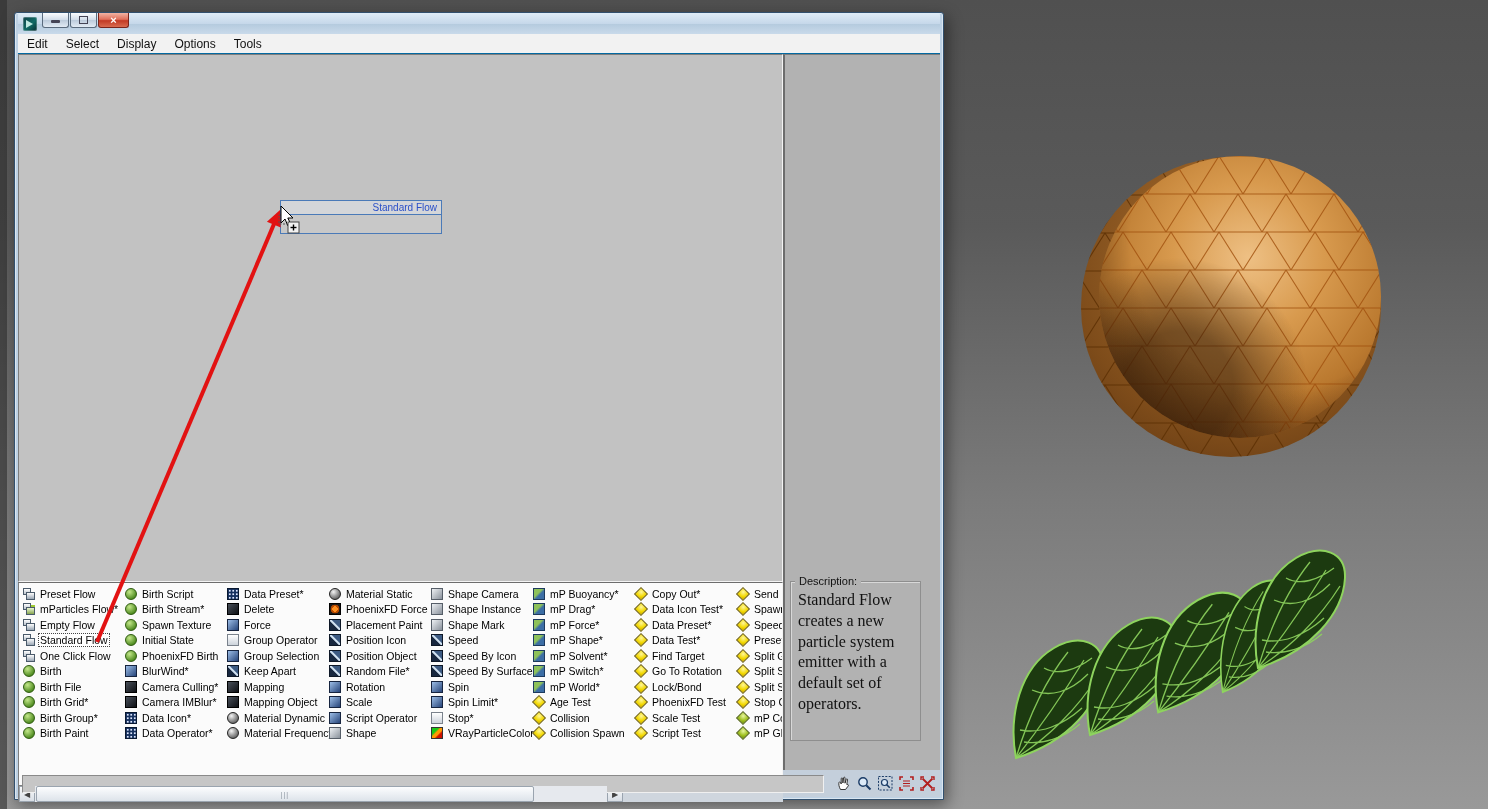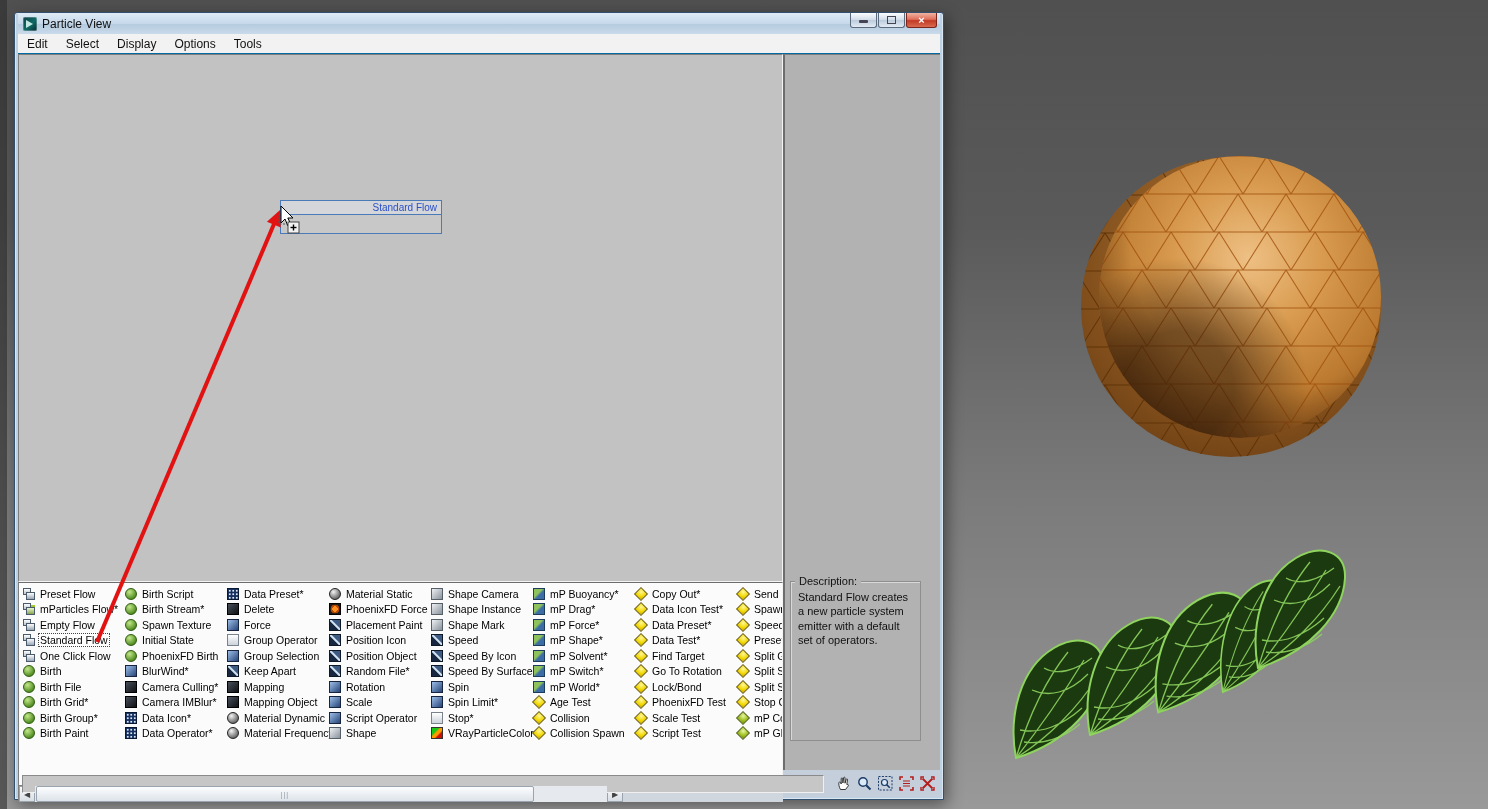--- a/index.html
+++ b/index.html
@@ -89,21 +89,21 @@
   .scroll-track{flex:1;position:relative;background:#e6e9ee;}
   .scroll-thumb{position:absolute;left:1px;top:0;bottom:0;width:87%;background:linear-gradient(#fcfdfe,#dde3ea);
     border:1px solid #9aa4af;border-radius:2px;display:flex;align-items:center;justify-content:center;box-sizing:border-box;}
   .thumb-grip{font-size:7px;color:#8a939e;letter-spacing:1px;}
   .scroll-gap{width:160px;flex:none;background:#cfd6de;}
   
   .right-panel{flex:1;background:#b2b2b2;border-left:2px solid #6d6d6d;border-top:1px solid #7e7e7e;box-sizing:border-box;position:relative;}
   .params-area{height:524px;}
   .desc-group{margin:2px 19px 0 5px;border:1px solid #8e8e8e;box-shadow:inset 1px 1px 0 #d8d8d8;position:relative;padding:8px 6px 10px 7px;height:160px;box-sizing:border-box;}
   .desc-label{position:absolute;top:-7px;left:4px;background:#b2b2b2;padding:0 4px;font-size:11px;color:#111;}
-  .desc-text{font-size:11px;color:#111;line-height:1.3;}
+  .desc-text{font-size:16px;color:#111;line-height:1.3;font-family:Liberation Serif, serif;}
   
   .statusbar{height:27px;display:flex;align-items:center;padding:0 4px;}
   .status-field{flex:1;height:18px;background:#c6c6c6;border:1px solid #8a8a8a;border-bottom-color:#f0f0f0;border-right-color:#f0f0f0;box-sizing:border-box;margin-right:10px;}
   .tools{display:flex;gap:3px;align-items:center;}
   .tool{width:18px;height:18px;display:flex;align-items:center;justify-content:center;}
   
   #drag-overlay{position:absolute;left:0;top:0;width:765px;height:714px;z-index:6;pointer-events:none;}
 </style>
 </head>
 <body>
@@ -139,21 +139,20 @@
       <g transform="translate(1252,548) scale(1,1)">
         <path d="M6,120 C-2,78 10,30 44,10 C70,-5 94,4 93,30 C91,66 58,104 6,120 Z" fill="#1c3a10" stroke="#8ed45e" stroke-width="2"></path>
         <path d="M6,120 C28,92 52,58 74,22 M6,120 C38,100 68,70 88,38 M6,120 C18,80 34,44 58,14 M10,92 C30,96 52,88 72,70 M22,52 C40,60 60,54 78,36 M34,30 C48,38 66,32 82,20 M14,104 C32,107 54,100 70,86" fill="none" stroke="#8ed45e" stroke-width="1.3" opacity=".9"></path>
       </g>
     </g>
 </svg>
 
 <div class="pv-window">
   <div class="titlebar">
     <span class="app-icon"></span>
-    <span class="title-text">Particle View</span>
     <span class="win-controls">
       <span class="winbtn">
           <span class="minbar"></span>
         </span>
       <span class="winbtn">
           <span class="restsq"></span>
         </span>
       <span class="winbtn close">
           <span>×</span>
         </span>

